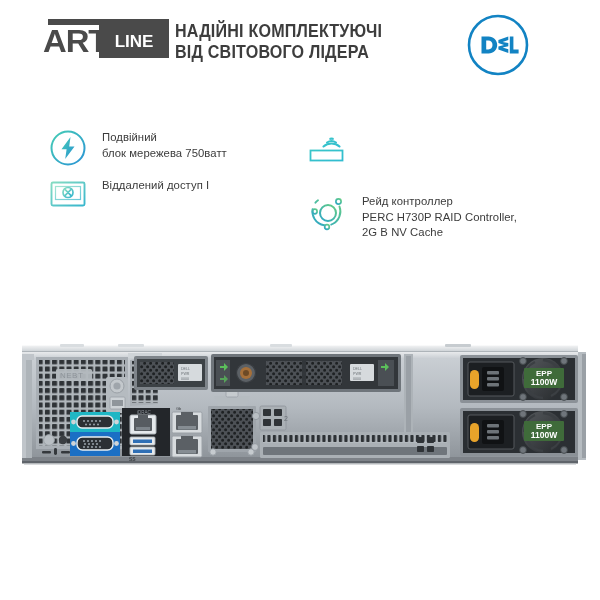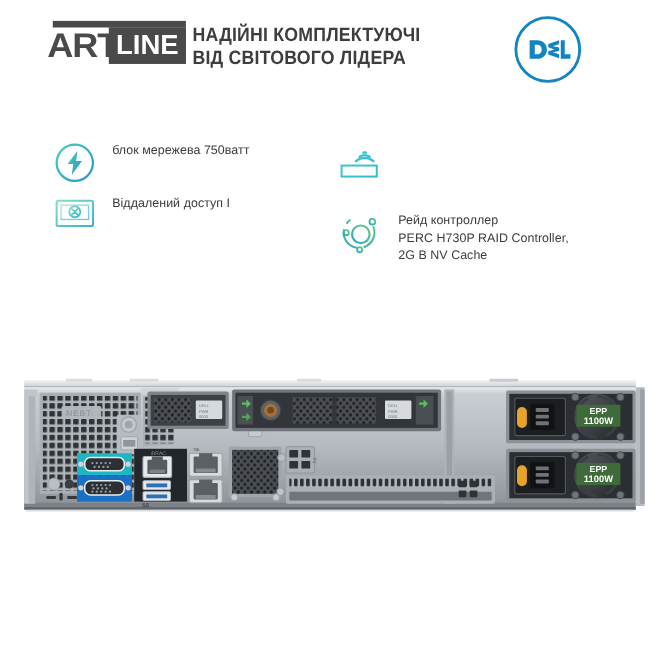--- a/index.html
+++ b/index.html
@@ -67,21 +67,21 @@
     width: 70px; height: 33px;
     border: 4px solid #4a4a4a;
     background: #4a4a4a;
   }
   .artline .line {
     position: absolute;
     left: 60px; top: 10px;
     width: 62px; height: 29px;
     font-family: "Liberation Sans", sans-serif;
     font-weight: 700;
-    font-size: 25px;
+    font-size: 17px;
     line-height: 29px;
     letter-spacing: 0px;
     color: #ffffff;
     text-align: center;
     transform: scaleX(1.0);
   }
 
   .tagline {
     margin-left: 6px;
     padding-top: 4px;
@@ -203,20 +203,21 @@
         <defs>
           <linearGradient id="gBolt" x1="0" y1="0" x2="1" y2="1">
             <stop offset="0%" stop-color="#45cdb4"></stop>
             <stop offset="100%" stop-color="#2a93d5"></stop>
           </linearGradient>
         </defs>
         <circle cx="20" cy="20" r="16.5" fill="none" stroke="url(#gBolt)" stroke-width="2"></circle>
         <path d="M22.5 9 L13.5 21.2 L18.6 21.2 L17.2 31 L26.5 18.4 L21.2 18.4 Z" fill="url(#gBolt)"></path>
       </svg>
       <div class="ftext">
+        <div class="fline">Подвійний</div>
         <div class="fline">блок мережева 750ватт</div>
       </div>
     </div>
 
     <div class="feature feat-2">
       <svg class="ficon" viewBox="0 0 40 40">
         <defs>
           <linearGradient id="gNet" x1="0" y1="0" x2="1" y2="1">
             <stop offset="0%" stop-color="#39c6c9"></stop>
             <stop offset="100%" stop-color="#31bcd0"></stop>

